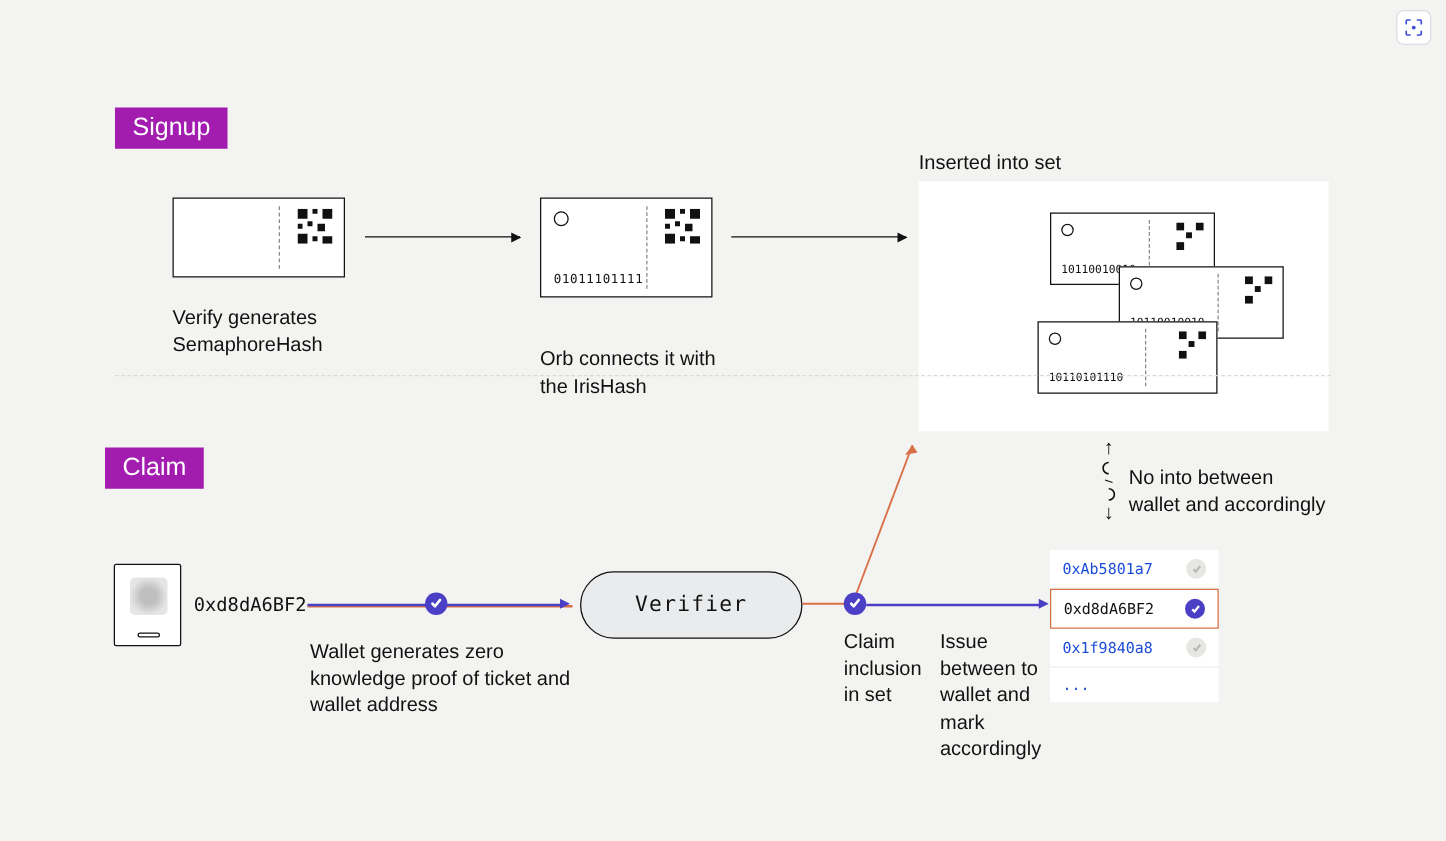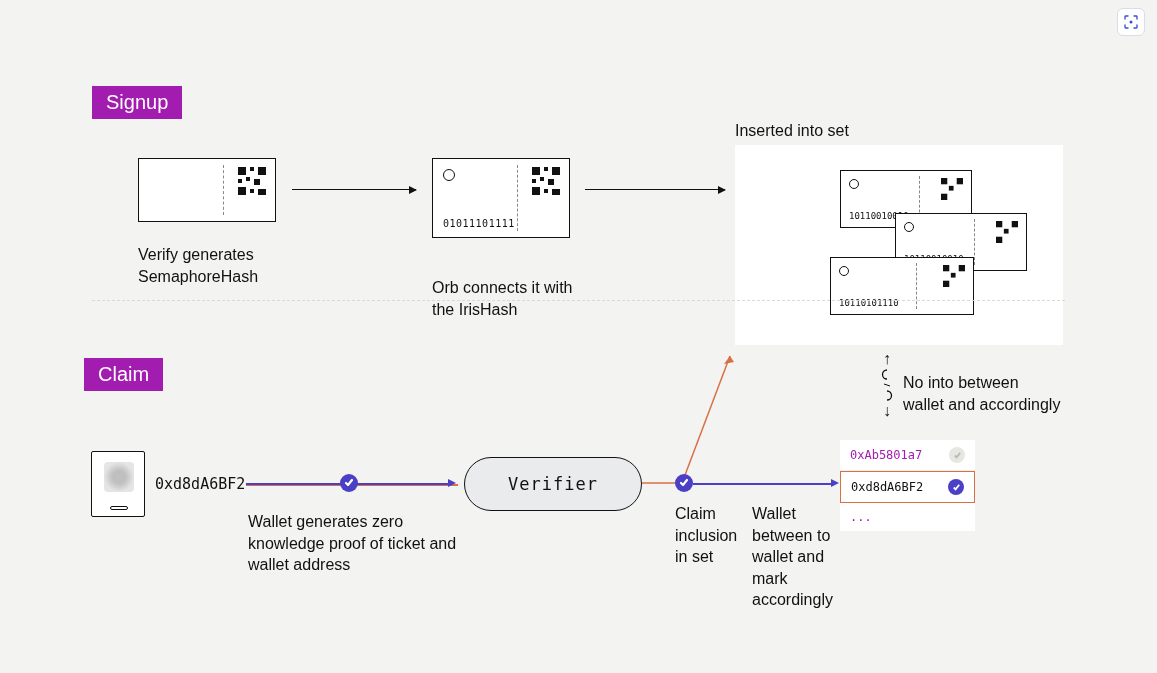--- a/index.html
+++ b/index.html
@@ -106,21 +106,21 @@
   .pnode svg{width:10px;height:10px;}
   .pnode svg path{stroke:#fff;stroke-width:2.2;fill:none;stroke-linecap:round;stroke-linejoin:round;}
 
   
   .wallet-table{
     position:absolute;left:840px;top:440px;width:135px;background:#fff;
   }
   .wallet-row{
     display:flex;align-items:center;justify-content:space-between;
     padding:7px 10px;border-bottom:1px solid #eee;
-    font-family:ui-monospace,Menlo,monospace;font-size:12px;color:#a21caf;
+    font-family:ui-monospace,Menlo,monospace;font-size:12px;color:#1d4ed8;
   }
   .wallet-row .dot{width:16px;height:16px;border-radius:50%;background:#e6e6e3;display:flex;align-items:center;justify-content:center;}
   .wallet-row .dot svg{width:9px;height:9px;}
   .wallet-row .dot svg path{stroke:#b9b9b5;stroke-width:2;fill:none;}
   .wallet-row.active{color:#111;border:1px solid var(--orange);background:#fff;}
   .wallet-row.active .dot{background:var(--purple);}
   .wallet-row.active .dot svg path{stroke:#fff;}
 
   
   .flowline{position:absolute;height:1.5px;}
@@ -274,21 +274,21 @@
 <div class="flowline flow-purple" style="left:693px;top:483px;width:140px;"></div>
 <div class="arrowcap purple" style="left:831px;top:479px;"></div>
 
 <div class="caption" style="left:675px;top:503px;width:70px;">
   <span>Claim</span><br>
   <span>inclusion</span><br>
   <span>in set</span>
 </div>
 
 <div class="caption" style="left:752px;top:503px;width:90px;">
-  <span>Wallet</span><br>
+  <span>Issue</span><br>
   <span>between to</span><br>
   <span>wallet and</span><br>
   <span>mark</span><br>
   <span>accordingly</span>
 </div>
 
 <div class="chain-col">
   <div style="font-size:16px;">↑</div>
   <svg viewBox="0 0 14 34">
     <path d="M7 2c-2.5 0-4.5 2-4.5 4.5S4.5 11 7 11" stroke="#111" stroke-width="1.3" fill="none"></path>
@@ -312,17 +312,25 @@
       </span>
   </div>
   <div class="wallet-row active">
     <span>0xd8dA6BF2</span>
     <span class="dot">
         <svg viewBox="0 0 10 10">
           <path d="M2 5l2 2 4-5"></path>
         </svg>
       </span>
   </div>
+  <div class="wallet-row">
+    <span>0x1f9840a8</span>
+    <span class="dot">
+        <svg viewBox="0 0 10 10">
+          <path d="M2 5l2 2 4-5"></path>
+        </svg>
+      </span>
+  </div>
   <div class="wallet-row" style="border-bottom:none;">
     <span>...</span>
       <span></span>
   </div>
 </div>
 
 </body></html>

